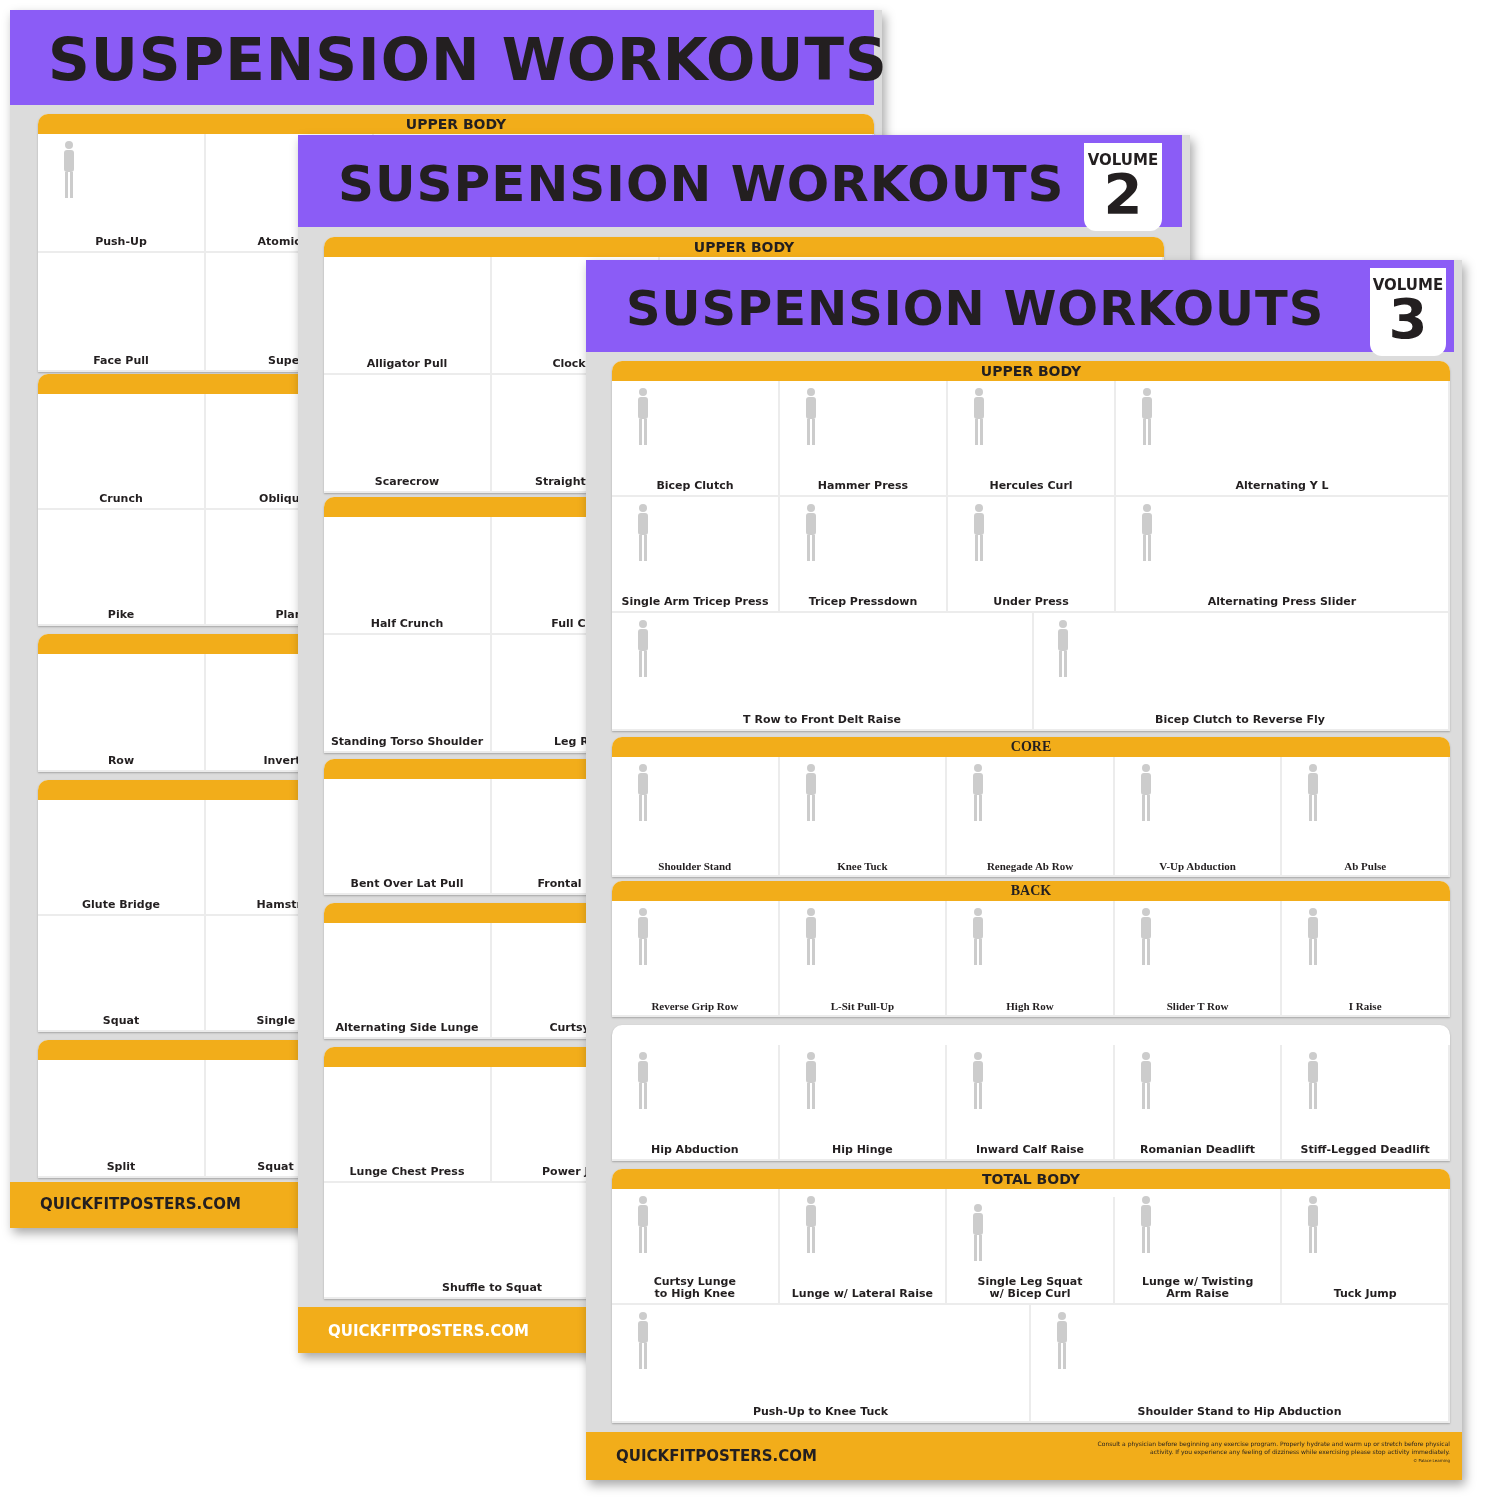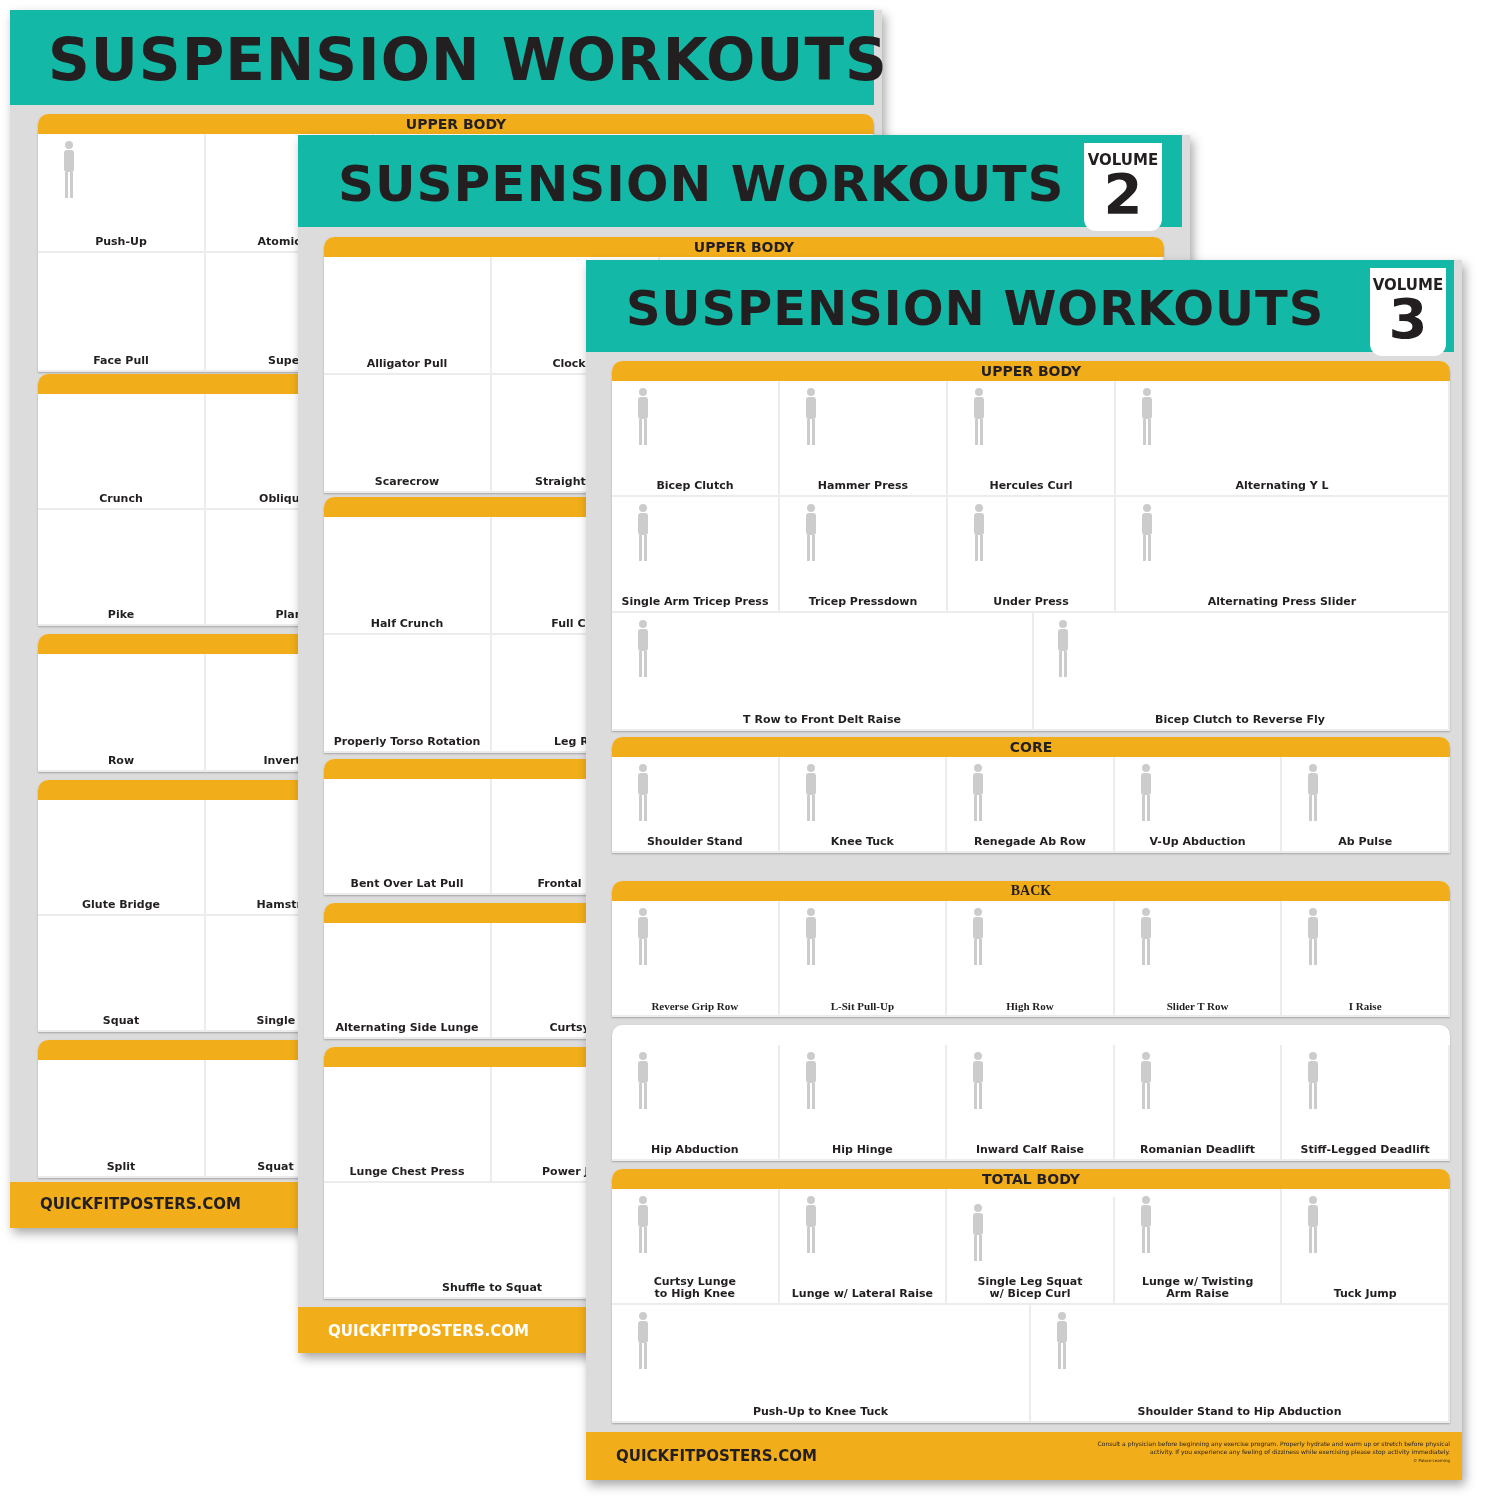--- a/index.html
+++ b/index.html
@@ -1,18 +1,18 @@
 <!DOCTYPE html>
 <html><head>
 <meta charset="utf-8">
 <style>
   html,body{margin:0;padding:0;}
   body{width:1500px;height:1500px;background:#ffffff;position:relative;overflow:hidden;font-family:"DejaVu Sans",sans-serif;}
   .poster{position:absolute;background:#dcdcdc;box-shadow:3px 5px 10px rgba(0,0,0,0.35);}
-  .p-head{position:absolute;left:0;top:0;right:8px;background:#14b8a6;}
+  .p-head{position:absolute;left:0;top:0;right:8px;background:#8b5cf6;}
   .p-title{position:absolute;font-family:"DejaVu Sans",sans-serif;font-weight:900;color:#231f20;letter-spacing:1px;white-space:nowrap;}
   .vol{position:absolute;background:#fff;border-radius:0 0 12px 12px;text-align:center;color:#231f20;}
   .vol .vl{display:block;font-weight:bold;font-size:15px;padding-top:8px;}
   .vol .vn{display:block;font-weight:900;font-size:56px;line-height:50px;}
   .p-foot{position:absolute;left:0;right:0;bottom:0;background:#f2ad1a;}
   .foot-url{position:absolute;font-weight:bold;font-size:15px;color:#231f20;}
   .foot-url.white{color:#fff;}
   .section{position:absolute;background:#fff;border-radius:10px 10px 0 0;overflow:hidden;box-shadow:0 1px 2px rgba(0,0,0,0.25);}
   .sec-head{height:20px;background:#f2ad1a;text-align:center;font-weight:bold;font-size:14px;line-height:20px;color:#231f20;}
   .grid{display:grid;position:absolute;left:0;right:0;top:20px;bottom:0;}
@@ -161,21 +161,21 @@
     <div class="sec-head"></div>
     <div class="grid" style="grid-template-columns:168px 168px 1fr;grid-template-rows:1fr 1fr;">
       <div class="cell">
           <div class="lbl">Half Crunch</div>
         </div>
       <div class="cell">
           <div class="lbl">Full Cru</div>
         </div>
       <div class="cell"></div>
       <div class="cell">
-          <div class="lbl">Properly Torso Rotation</div>
+          <div class="lbl">Standing Torso Shoulder</div>
         </div>
       <div class="cell">
           <div class="lbl">Leg Ra</div>
         </div>
       <div class="cell"></div>
     </div>
   </div>
 
   <div class="section" style="left:26px;top:624px;width:840px;height:136px;">
     <div class="sec-head"></div>
@@ -324,21 +324,21 @@
             <circle cx="11" cy="5" r="4" fill="#ccc"></circle>
             <rect x="6" y="10" width="10" height="22" rx="3" fill="#ccc"></rect>
             <rect x="7" y="32" width="3" height="26" fill="#ccc"></rect>
             <rect x="12" y="32" width="3" height="26" fill="#ccc"></rect>
           </svg>
           <div class="lbl">Bicep Clutch to Reverse Fly</div>
         </div>
     </div>
   </div>
 
-  <div class="section" style="left:26px;top:477px;width:838px;height:116px;">
+  <div class="section" style="left:26px;top:477px;width:838px;height:140px;font-family:Liberation Serif, serif;">
     <div class="sec-head">CORE</div>
     <div class="grid" style="grid-template-columns:repeat(5,1fr);grid-template-rows:1fr;">
       <div class="cell">
           <svg class="anat" viewBox="0 0 22 60">
             <circle cx="11" cy="5" r="4" fill="#ccc"></circle>
             <rect x="6" y="10" width="10" height="22" rx="3" fill="#ccc"></rect>
             <rect x="7" y="32" width="3" height="26" fill="#ccc"></rect>
             <rect x="12" y="32" width="3" height="26" fill="#ccc"></rect>
           </svg>
           <div class="lbl">Shoulder Stand</div>

